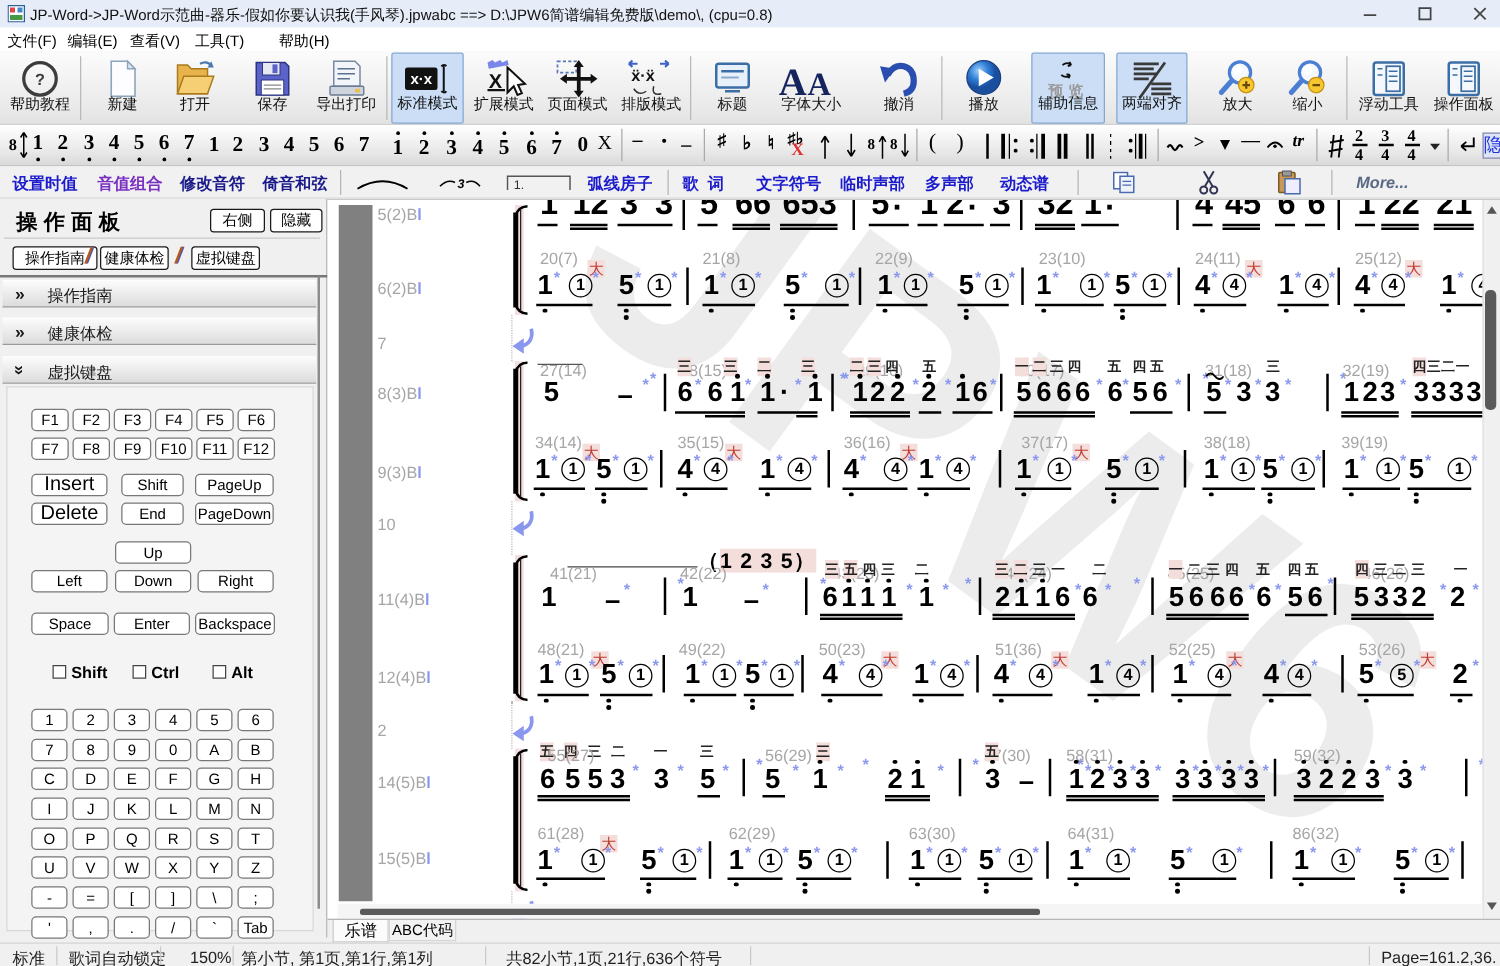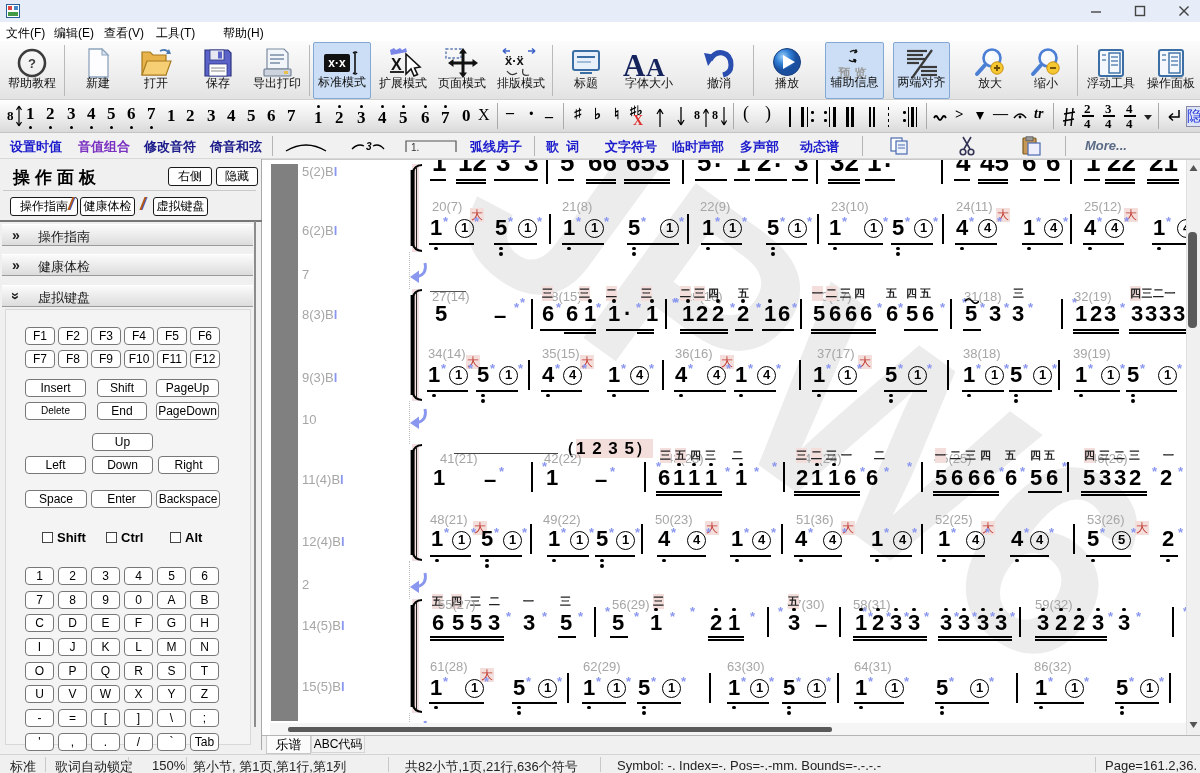--- a/index.html
+++ b/index.html
@@ -51,20 +51,21 @@
 #statusbar span{position:absolute;top:3px;white-space:nowrap;}
 #statusbar .ssep{position:absolute;top:2px;width:1px;height:15px;background:#c9c9c9;}
 </style></head><body>
 <div id="titlebar">
 <svg class="abs" style="left:6px;top:4px" width="14" height="14">
       <rect x="0.5" y="0.5" width="13" height="13" fill="#fff" stroke="#2a6099"></rect>
       <rect x="2" y="2" width="4" height="4" fill="#d44"></rect>
       <rect x="8" y="2" width="4" height="4" fill="#48c"></rect>
       <rect x="2" y="8" width="10" height="4" fill="#494"></rect>
     </svg>
+<span class="ttl">JP-Word-&gt;JP-Word示范曲-器乐-假如你要认识我(手风琴).jpwabc ==&gt; D:\JPW6简谱编辑免费版\demo\, (cpu=0.8)</span>
 <svg class="winbtn" style="left:1089px;top:4px" width="14" height="14">
       <line x1="2" y1="8" x2="12" y2="8" stroke="#444" stroke-width="1.4"></line>
     </svg>
 <svg class="winbtn" style="left:1133px;top:4px" width="14" height="14">
       <rect x="2.5" y="2.5" width="9" height="9" fill="none" stroke="#444" stroke-width="1.4"></rect>
     </svg>
 <svg class="winbtn" style="left:1177px;top:4px" width="14" height="14">
       <line x1="2.5" y1="2.5" x2="11.5" y2="11.5" stroke="#444" stroke-width="1.4"></line>
       <line x1="11.5" y1="2.5" x2="2.5" y2="11.5" stroke="#444" stroke-width="1.4"></line>
     </svg>
@@ -475,24 +476,24 @@
 <div class="key" style="left:91px;top:168px;width:30px;height:18px;line-height:16px;font-size:12px">F3</div>
 <div class="key" style="left:124px;top:168px;width:30px;height:18px;line-height:16px;font-size:12px">F4</div>
 <div class="key" style="left:157px;top:168px;width:30px;height:18px;line-height:16px;font-size:12px">F5</div>
 <div class="key" style="left:190px;top:168px;width:30px;height:18px;line-height:16px;font-size:12px">F6</div>
 <div class="key" style="left:25px;top:191px;width:30px;height:18px;line-height:16px;font-size:12px">F7</div>
 <div class="key" style="left:58px;top:191px;width:30px;height:18px;line-height:16px;font-size:12px">F8</div>
 <div class="key" style="left:91px;top:191px;width:30px;height:18px;line-height:16px;font-size:12px">F9</div>
 <div class="key" style="left:124px;top:191px;width:30px;height:18px;line-height:16px;font-size:12px">F10</div>
 <div class="key" style="left:157px;top:191px;width:30px;height:18px;line-height:16px;font-size:12px">F11</div>
 <div class="key" style="left:190px;top:191px;width:30px;height:18px;line-height:16px;font-size:12px">F12</div>
-<div class="key" style="left:25px;top:220px;width:61px;height:18px;line-height:16px;font-size:12px">Insert</div>
+<div class="key" style="left:25px;top:220px;width:61px;height:18px;line-height:16px;font-size:16px">Insert</div>
 <div class="key" style="left:97px;top:220px;width:50px;height:18px;line-height:16px;font-size:12px">Shift</div>
 <div class="key" style="left:156px;top:220px;width:63px;height:18px;line-height:16px;font-size:12px">PageUp</div>
-<div class="key" style="left:25px;top:243px;width:61px;height:18px;line-height:16px;font-size:10px">Delete</div>
+<div class="key" style="left:25px;top:243px;width:61px;height:18px;line-height:16px;font-size:16px">Delete</div>
 <div class="key" style="left:97px;top:243px;width:50px;height:18px;line-height:16px;font-size:12px">End</div>
 <div class="key" style="left:156px;top:243px;width:63px;height:18px;line-height:16px;font-size:12px">PageDown</div>
 <div class="key" style="left:92px;top:274px;width:61px;height:18px;line-height:16px;font-size:12px">Up</div>
 <div class="key" style="left:25px;top:297px;width:61px;height:18px;line-height:16px;font-size:12px">Left</div>
 <div class="key" style="left:92px;top:297px;width:61px;height:18px;line-height:16px;font-size:12px">Down</div>
 <div class="key" style="left:158px;top:297px;width:61px;height:18px;line-height:16px;font-size:12px">Right</div>
 <div class="key" style="left:25px;top:331px;width:62px;height:18px;line-height:16px;font-size:12px">Space</div>
 <div class="key" style="left:91px;top:331px;width:61px;height:18px;line-height:16px;font-size:12px">Enter</div>
 <div class="key" style="left:156px;top:331px;width:64px;height:18px;line-height:16px;font-size:12px">Backspace</div>
 <div class="abs" style="left:42px;top:373px;width:11px;height:11px;border:1.4px solid #444;background:#fff"></div>
@@ -1321,20 +1322,19 @@
 <div class="abs" style="left:0px;top:0;width:938px;height:1px;background:#b5b5b5"></div>
 <div class="abs" style="left:4px;top:1px;width:45px;height:18px;background:#fbfbfb;border:1px solid #c9c9c9;border-top:none;text-align:center;line-height:17px">乐谱</div>
 <div class="abs" style="left:49px;top:1px;width:54px;height:17px;background:#f2f2f2;border:1px solid #d5d5d5;border-top:none;text-align:center;line-height:16px;font-size:12px">ABC代码</div>
 </div>
 <div id="statusbar">
 <span style="left:10px">标准</span>
 <span style="left:55px">歌词自动锁定</span>
 <span style="left:152px">150%</span>
 <span style="left:193px">第小节, 第1页,第1行,第1列</span>
 <span style="left:405px">共82小节,1页,21行,636个符号</span>
-<span style="left:617px">Symbol: -. Index=-. Pos=-.-mm. Bounds=-.-.-.-</span>
 <span style="left:1105px">Page=161.2,36.</span>
 <div class="ssep" style="left:45px"></div>
 <div class="ssep" style="left:128px"></div>
 <div class="ssep" style="left:186px"></div>
 <div class="ssep" style="left:388px"></div>
 <div class="ssep" style="left:600px"></div>
 <div class="ssep" style="left:1095px"></div>
 </div>
 </body></html>

